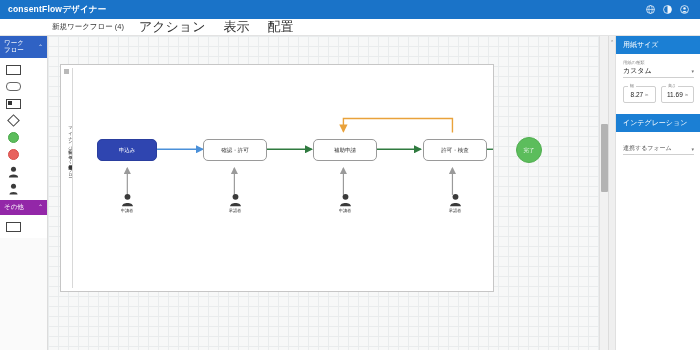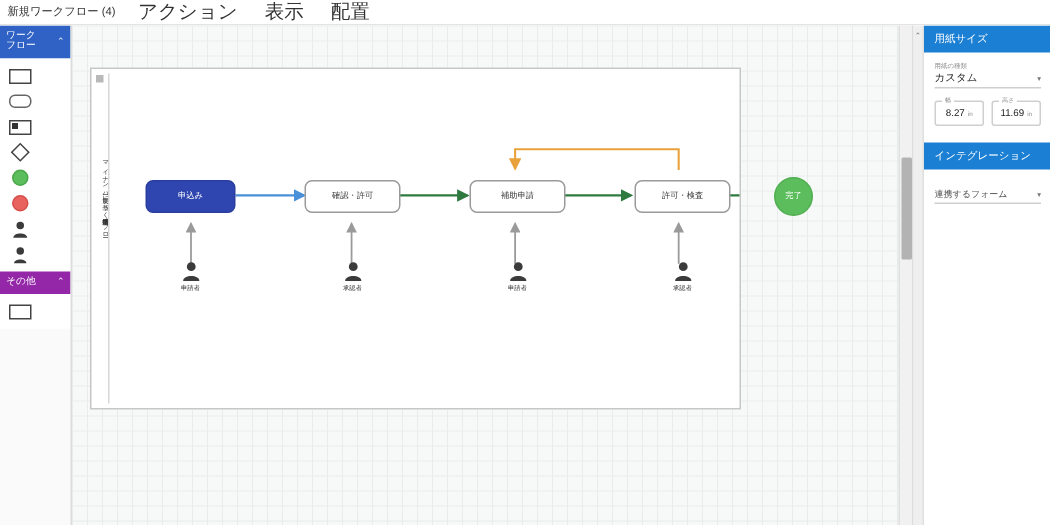--- a/index.html
+++ b/index.html
@@ -18,21 +18,21 @@
   .app-title { font-size:8.5px; font-weight:bold; letter-spacing:.2px; }
   .titlebar-spacer { flex:1; }
   .tb-icons { display:flex; align-items:center; gap:8px; padding-right:3px; }
   .tb-icon { width:9px; height:9px; opacity:.95; display:block; }
 
   
   .menubar {
     height:17px; flex:0 0 17px; background:#fff; border-bottom:1px solid #e3e3e3;
     display:flex; align-items:center; padding-left:5px; gap:0;
   }
-  .doc-name { font-size:7.5px; color:#333; padding:0 6px 0 0; white-space:nowrap; }
+  .doc-name { font-size:7.5px; color:#333; padding:0 6px 0 0; white-space:nowrap;margin-left:47px; }
   .menu-item { font-size:13px; color:#333; padding:0 9px; white-space:nowrap; cursor:default; }
 
   
   .body { flex:1; display:flex; min-height:0; position:relative; }
 
   
   .sidebar { width:48px; flex:0 0 48px; background:#fafafa; border-right:1px solid #dcdcdc; overflow:hidden; }
   .sec-head {
     height:22px; display:flex; align-items:center; justify-content:space-between;
     padding:0 4px; color:#fff; font-size:6.5px; line-height:1.05;
@@ -124,20 +124,40 @@
   }
   .dim-val { font-size:6.5px; color:#222; }
   .dim-unit { font-size:4.2px; color:#8a8a8a; }
   .rp-sep { height:7px; }
 </style>
 </head>
 <body>
 
 <div class="app">
 
+  <div class="titlebar">
+    <div class="app-title">consentFlowデザイナー</div>
+    <div class="titlebar-spacer"></div>
+    <div class="tb-icons">
+      <svg class="tb-icon" viewBox="0 0 16 16">
+        <circle cx="8" cy="8" r="7" fill="none" stroke="#fff" stroke-width="1.4"></circle>
+        <ellipse cx="8" cy="8" rx="3" ry="7" fill="none" stroke="#fff" stroke-width="1.1"></ellipse>
+        <line x1="1" y1="8" x2="15" y2="8" stroke="#fff" stroke-width="1.1"></line>
+      </svg>
+      <svg class="tb-icon" viewBox="0 0 16 16">
+        <circle cx="8" cy="8" r="7" fill="none" stroke="#fff" stroke-width="1.4"></circle>
+        <path d="M8 1 A7 7 0 0 1 8 15 Z" fill="#fff"></path>
+      </svg>
+      <svg class="tb-icon" viewBox="0 0 16 16">
+        <circle cx="8" cy="8" r="7" fill="none" stroke="#fff" stroke-width="1.4"></circle>
+        <circle cx="8" cy="6" r="2.2" fill="#fff"></circle>
+        <path d="M3.6 13.4 A5 5 0 0 1 12.4 13.4 Z" fill="#fff"></path>
+      </svg>
+    </div>
+  </div>
 
   <div class="menubar">
     <div class="doc-name">新規ワークフロー (4)</div>
     <div class="menu-item">アクション</div>
     <div class="menu-item">表示</div>
     <div class="menu-item">配置</div>
   </div>
 
   <div class="body">
 

